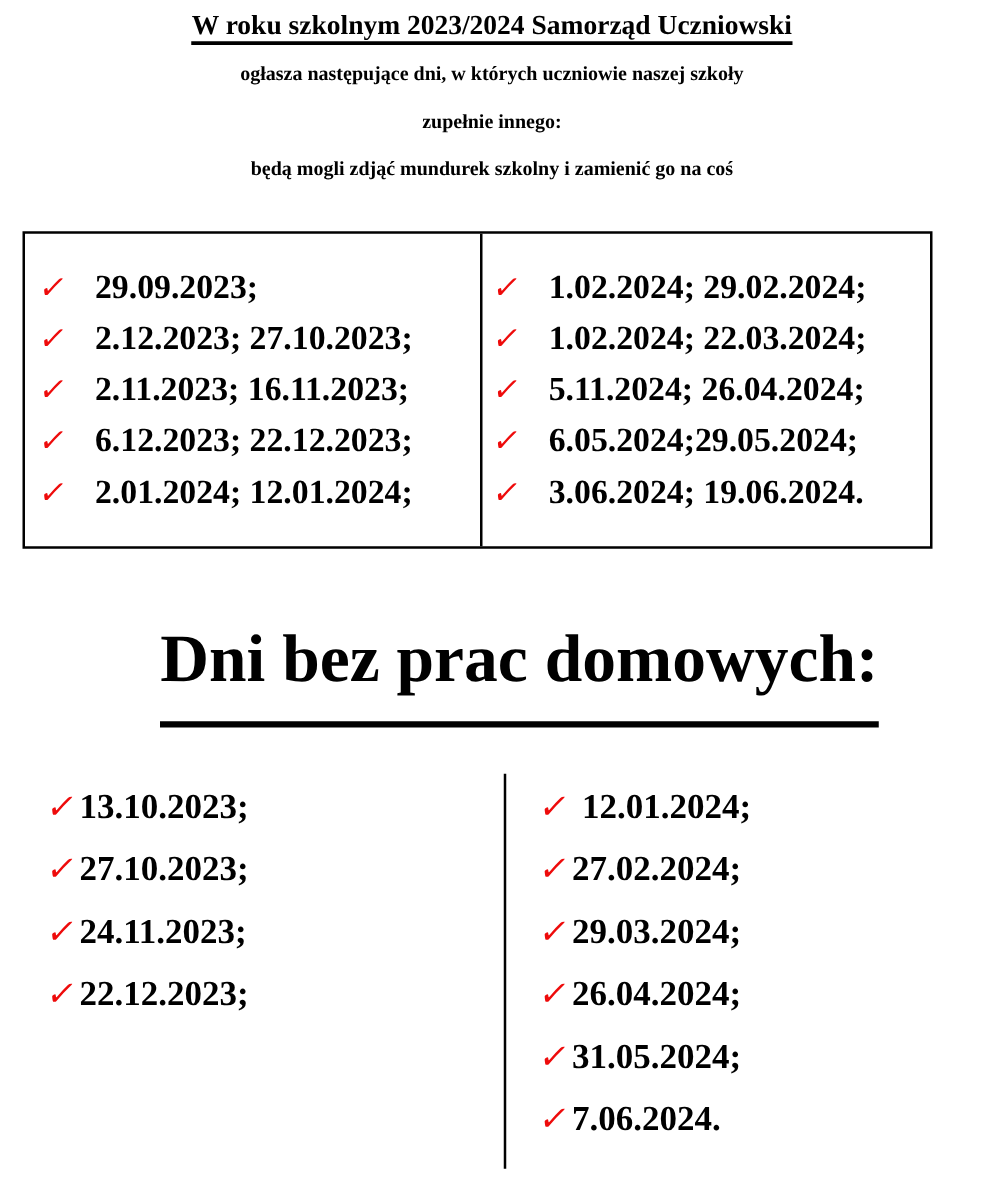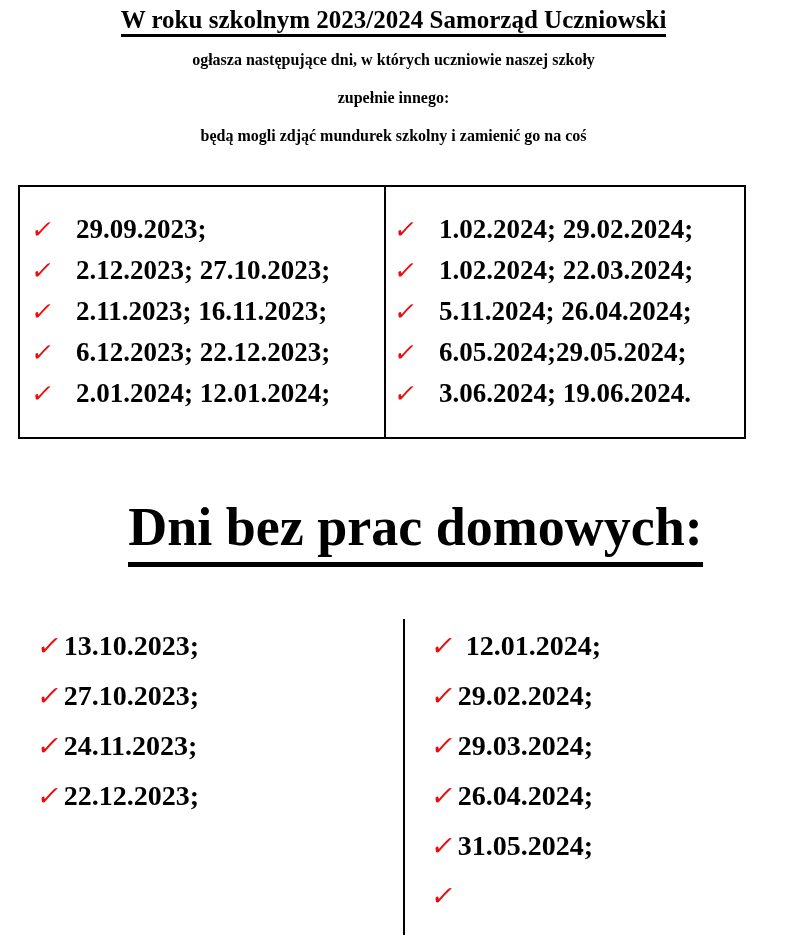--- a/index.html
+++ b/index.html
@@ -11,21 +11,21 @@
     color: #000000;
     font-family: "Liberation Serif", "DejaVu Serif", serif;
     font-weight: bold;
     overflow: hidden;
   }
 
   
   .title {
     text-align: center;
     margin-top: 3px;
-    font-size: 25px;
+    font-size: 22px;
     line-height: 33px;
   }
   .title .u {
     border-bottom: 3px solid #000;
     padding-bottom: 1px;
   }
   .subtitle {
     text-align: center;
     font-size: 16px;
     line-height: 38px;
@@ -61,21 +61,21 @@
 
   
   .big-heading {
     text-align: center;
     margin-top: 58px;
     font-size: 54px;
     line-height: 60px;
   }
   .big-heading .u {
     border-bottom: 5px solid #000;
-    padding-bottom: 5px;
+    padding-bottom: 20px;
     margin-left: 44px;
   }
 
   
   .bottom {
     display: flex;
     margin-top: 62px;
     height: 316px;
   }
   .bcol-left  { width: 403px; padding-left: 38px; padding-top: 2px; }
@@ -172,31 +172,32 @@
       <span>22.12.2023;</span>
     </div>
   </div>
   <div class="bcol-right">
     <div class="brow">
       <span class="check">✓</span>
       <span>12.01.2024;</span>
     </div>
     <div class="brow">
       <span class="check">✓</span>
-      <span>29.02.2024;</span>
+      <span>27.02.2024;</span>
     </div>
     <div class="brow">
       <span class="check">✓</span>
       <span>29.03.2024;</span>
     </div>
     <div class="brow">
       <span class="check">✓</span>
       <span>26.04.2024;</span>
     </div>
     <div class="brow">
       <span class="check">✓</span>
       <span>31.05.2024;</span>
     </div>
     <div class="brow">
       <span class="check">✓</span>
+      <span>7.06.2024.</span>
     </div>
   </div>
 </div>
 
 </body></html>

